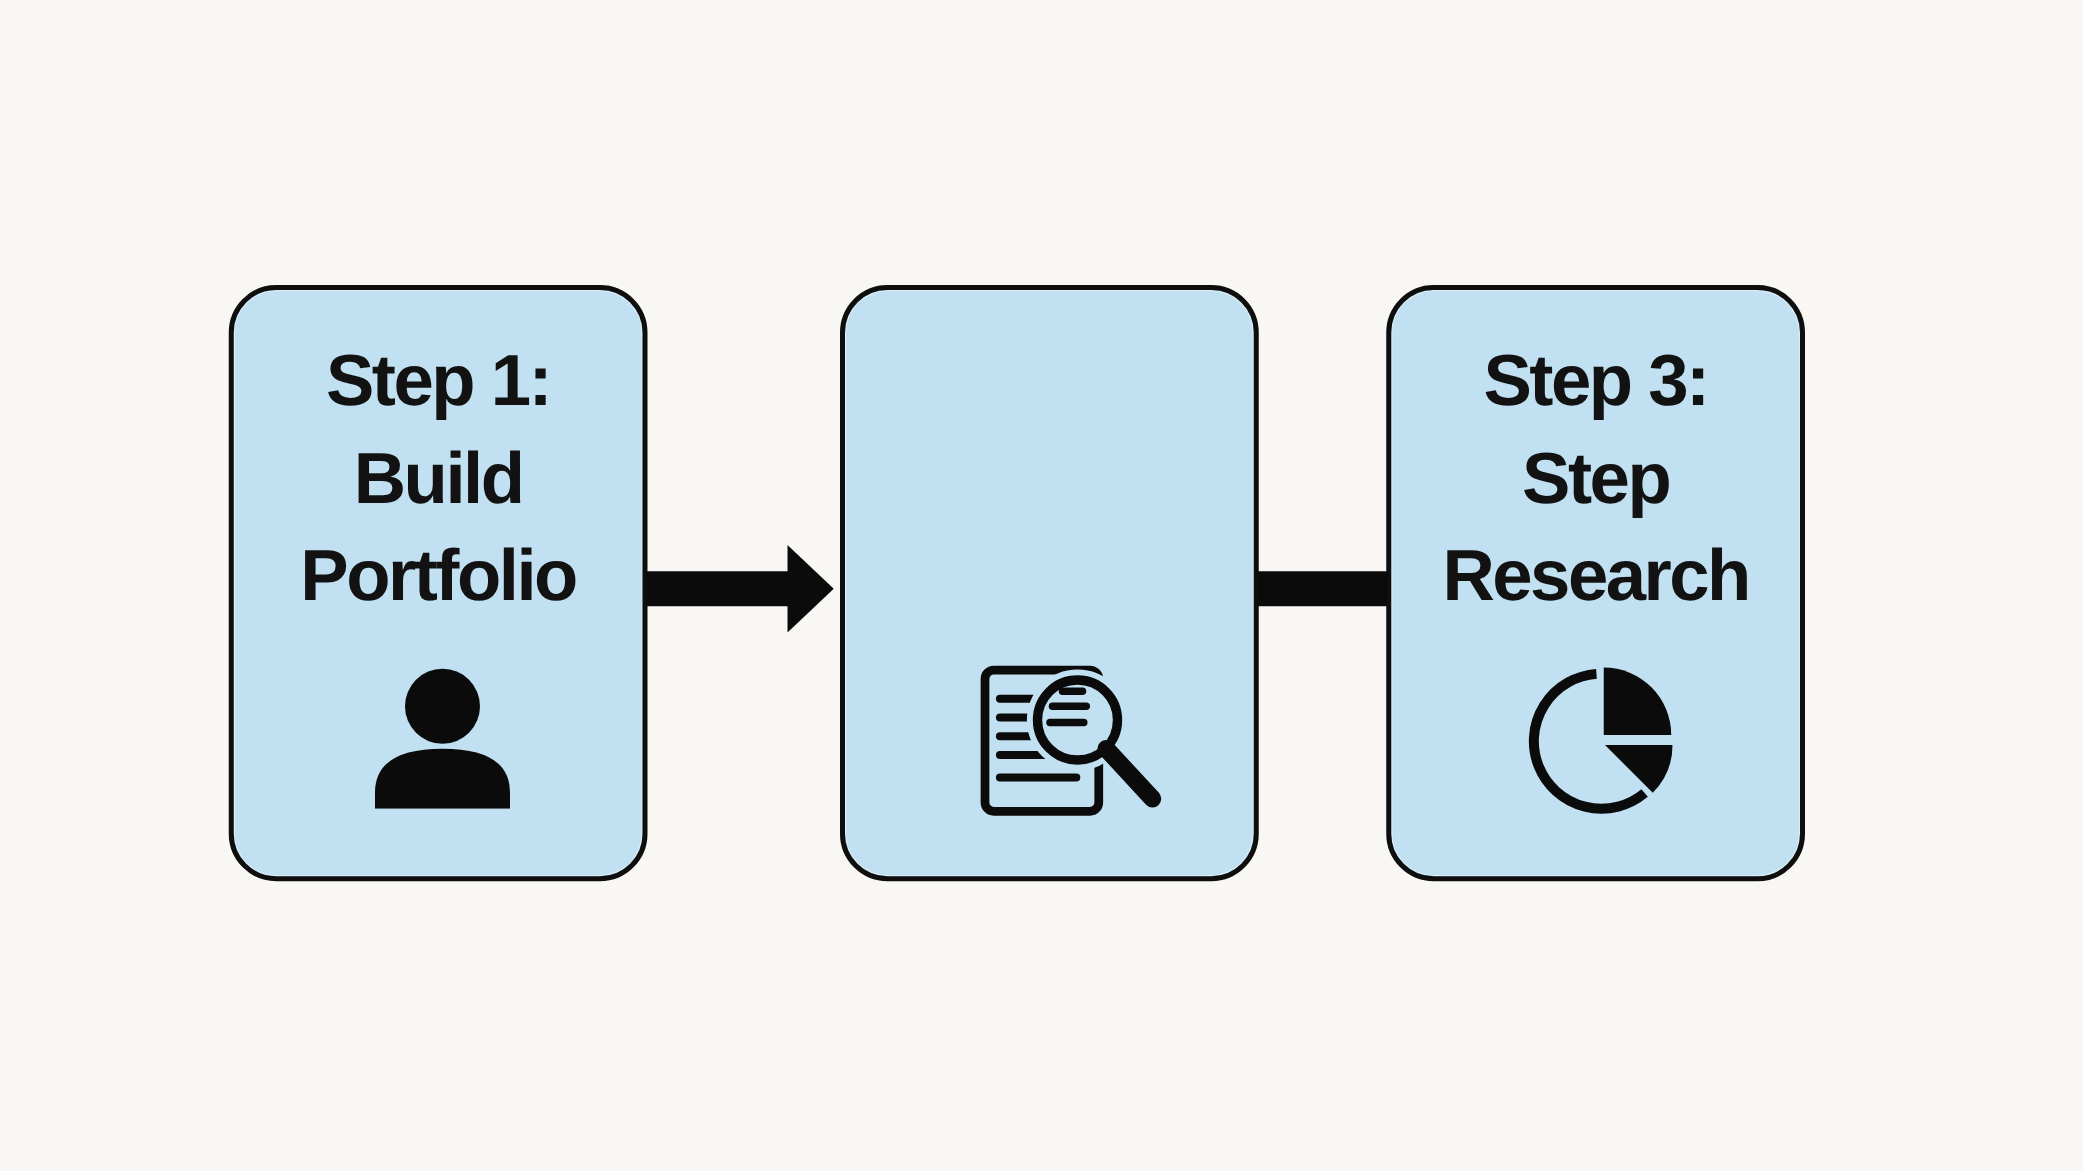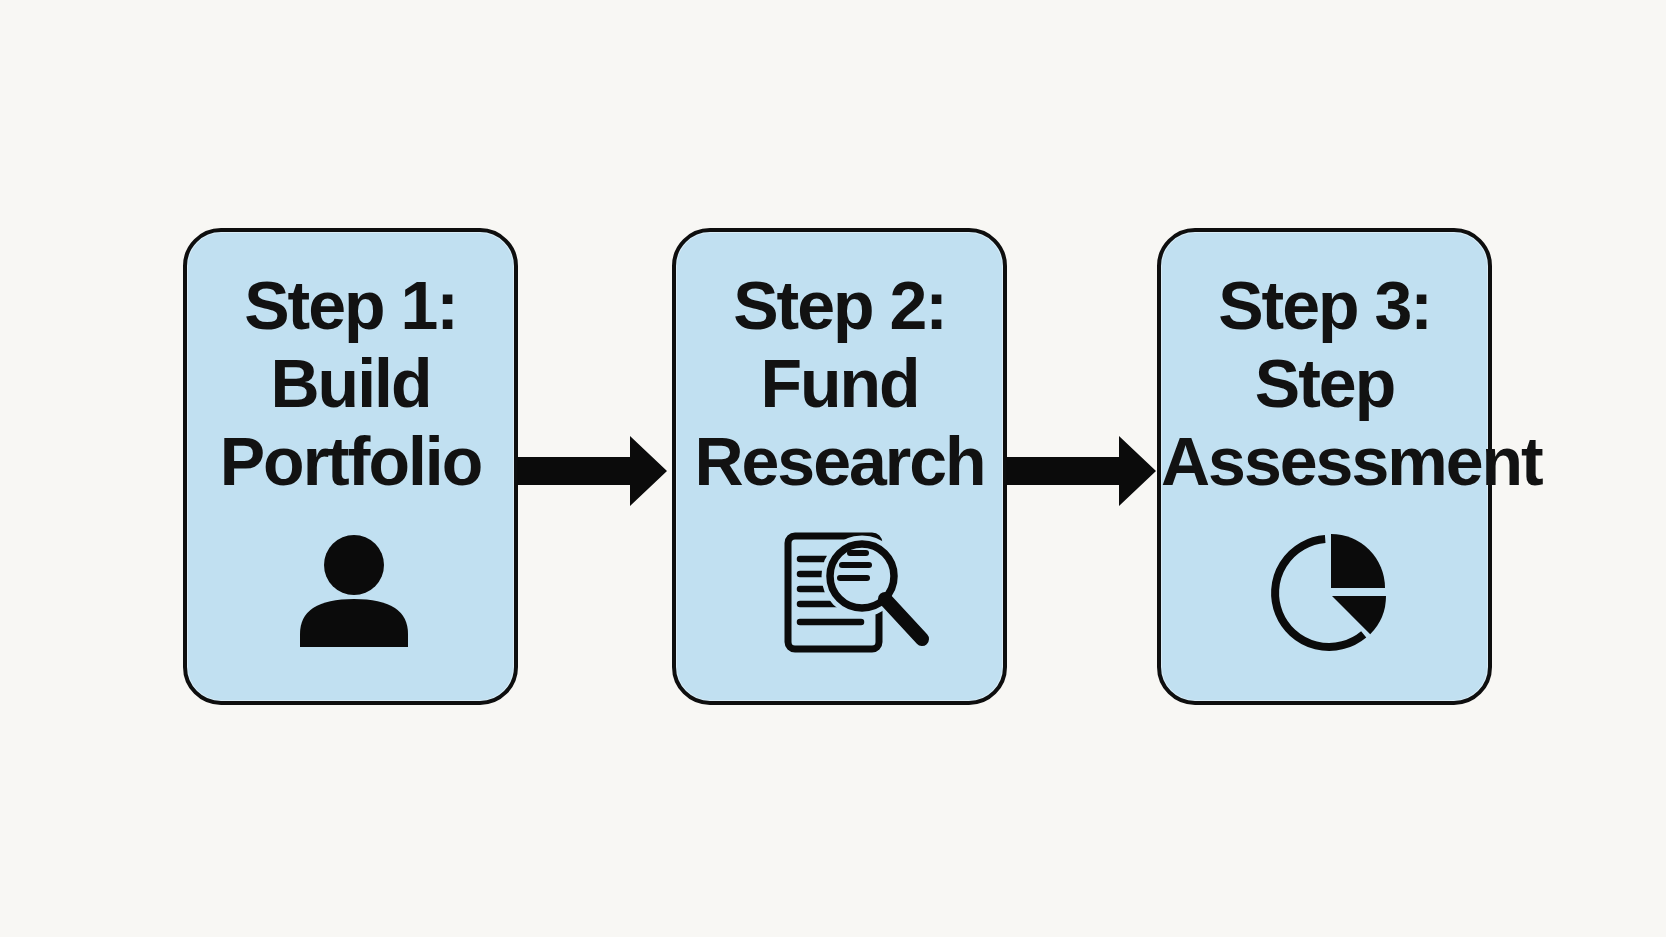--- a/index.html
+++ b/index.html
@@ -32,40 +32,40 @@
     border-radius: 38px;
     box-shadow: 0 0 0 1px rgba(255,255,255,0.4) inset;
   }
   .node-text {
     position: absolute;
     top: 34px;
     left: 0;
     right: 0;
     text-align: center;
     font-weight: bold;
-    font-size: 68px;
+    font-size: 58px;
     line-height: 78px;
     letter-spacing: -2px;
     color: var(--text-color);
     white-space: nowrap;
   }
   .node-icon {
     position: absolute;
   }
   .node-icon svg { display: block; }
   .arrow {
     position: absolute;
     top: 436px;
     width: 150px;
     height: 70px;
   }
   
   .node-1 { left: 183px; }
   .node-2 { left: 672px; }
-  .node-3 { left: 1157px; padding-left: 28px; }
+  .node-3 { left: 1109px; padding-left: 28px; }
   .arrow-1 { left: 517px; }
   .arrow-2 { left: 1006px; }
   .icon-person   { left: 112px; top: 300px; width: 110px; height: 115px; }
   .icon-docsrch  { left: 106px; top: 300px; width: 165px; height: 130px; }
   .icon-pie      { left: 108px; top: 301px; width: 125px; height: 125px; }
 </style>
 </head>
 <body>
 
 <div class="canvas">
@@ -82,25 +82,20 @@
         <path d="M1,115 L1,102 Q1,67 55,67 Q109,67 109,102 L109,115 Z" fill="var(--icon-color)"></path>
       </svg>
     </div>
   </div>
 
   <svg class="arrow arrow-1" viewBox="0 0 150 70" xmlns="http://www.w3.org/2000/svg">
     <path d="M0,21 H113 V0 L150,35 L113,70 V49 H0 Z" fill="var(--arrow-color)"></path>
   </svg>
 
   <div class="node node-2">
-    <div class="node-text">
-      <div>Step 2:</div>
-      <div>Fund</div>
-      <div>Research</div>
-    </div>
     <div class="node-icon icon-docsrch">
       <svg width="165" height="130" viewBox="0 0 165 130" xmlns="http://www.w3.org/2000/svg">
 
         <rect x="6" y="4" width="91" height="113" rx="7" fill="none" stroke="var(--icon-color)" stroke-width="7"></rect>
 
         <g stroke="var(--icon-color)" stroke-width="6.5" stroke-linecap="round">
           <path d="M18,27 H44"></path>
           <path d="M18,42 H46"></path>
           <path d="M18,57 H50"></path>
           <path d="M18,72 H56"></path>
@@ -123,21 +118,21 @@
   </div>
 
   <svg class="arrow arrow-2" viewBox="0 0 150 70" xmlns="http://www.w3.org/2000/svg">
     <path d="M0,21 H113 V0 L150,35 L113,70 V49 H0 Z" fill="var(--arrow-color)"></path>
   </svg>
 
   <div class="node node-3">
     <div class="node-text">
       <div>Step 3:</div>
       <div>Step</div>
-      <div>Assessment</div>
+      <div>Research</div>
     </div>
     <div class="node-icon icon-pie">
       <svg width="125" height="125" viewBox="0 0 125 125" xmlns="http://www.w3.org/2000/svg">
 
         <path d="M94.7,101.4 A54,54 0 1 1 56.2,6.1" fill="none" stroke="var(--icon-color)" stroke-width="8"></path>
 
         <path d="M62,55 L62,1 A54,54 0 0 1 116,55 Z" fill="var(--icon-color)"></path>
 
         <path d="M63,63 L117,63 A54,54 0 0 1 101.2,101.2 Z" fill="var(--icon-color)"></path>
       </svg>

